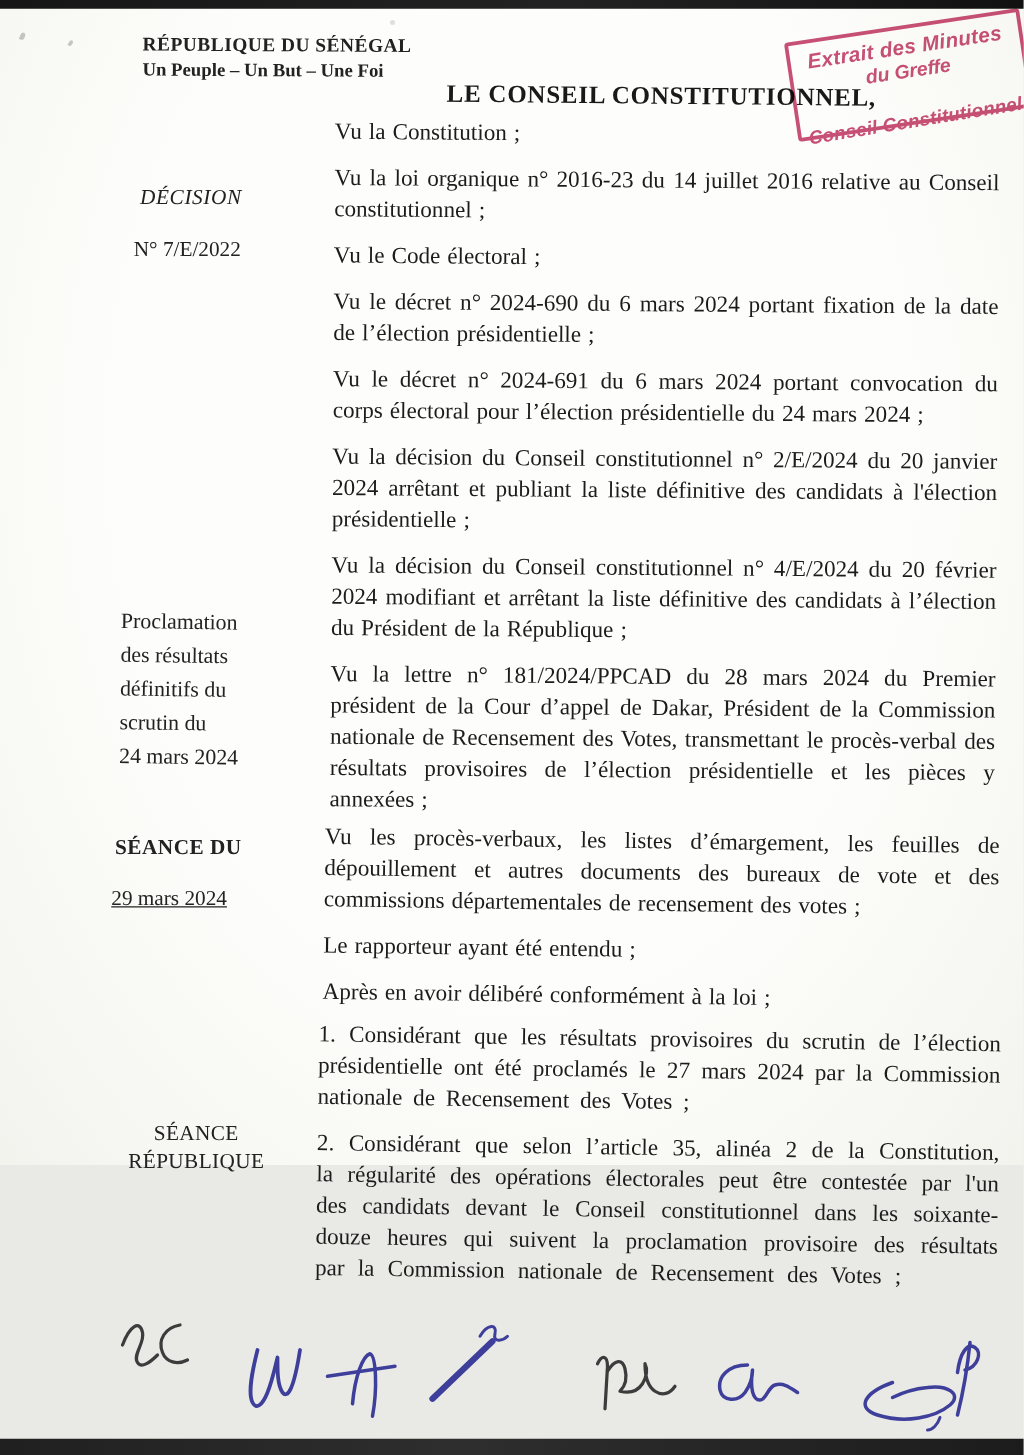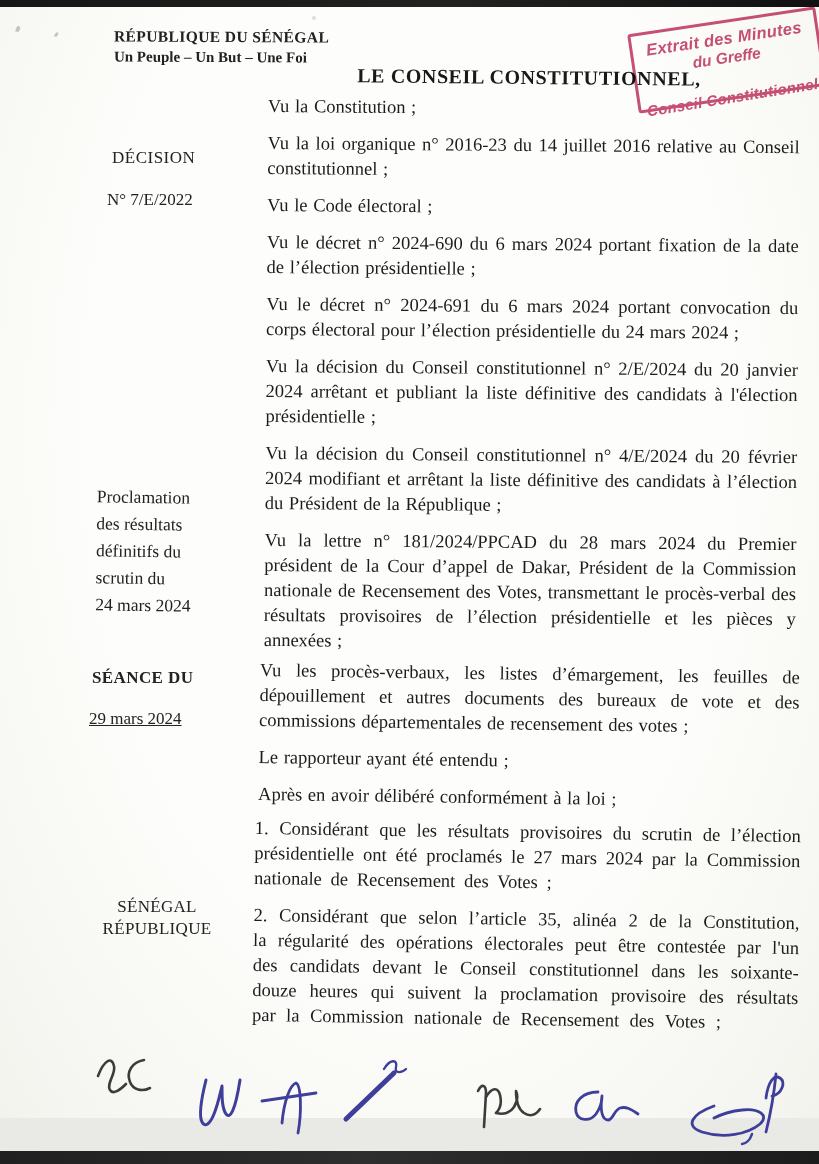--- a/index.html
+++ b/index.html
@@ -2,21 +2,21 @@
 <html><head>
 <meta charset="utf-8">
 <style>
   html,body{margin:0;padding:0;}
   body{
     width:819px;height:1164px;overflow:hidden;
     font-family:"Liberation Serif", serif;
     background:#e9e9e6;
   }
   .page{
-    position:relative;width:819px;height:1118px;
+    position:relative;width:819px;height:932px;
     background:radial-gradient(ellipse at 50% 38%, #fdfdfb 55%, #f3f3ee 100%);
     color:#1b1b1b;
   }
   .scan-bar{position:absolute;left:0;width:819px;background:linear-gradient(90deg,#161616 0%,#222 55%,#111 100%);}
   .scan-bar.top{top:0;height:7px;}
   .scan-bar.bottom{top:1151px;height:13px;background:linear-gradient(90deg,#202020 0%,#2e2e2e 45%,#1c1c1c 100%);}
   .speck{position:absolute;background:#9a9a96;border-radius:50% 50% 50% 0;opacity:.55;}
   .speck.s1{left:16px;top:26px;width:4px;height:6px;transform:rotate(20deg);}
   .speck.s2{left:55px;top:32px;width:3px;height:5px;transform:rotate(30deg);}
   .speck.s3{left:312px;top:16px;width:4px;height:4px;opacity:.3;border-radius:50%;}
@@ -38,21 +38,21 @@
     color:#c5436d;font-family:"Liberation Sans", sans-serif;
     font-weight:700;font-style:italic;text-align:center;
     mix-blend-mode:multiply;opacity:.93;z-index:3;
     display:flex;flex-direction:column;justify-content:flex-start;
   }
   .stamp-line1{font-size:16.5px;margin-top:6px;letter-spacing:.3px;}
   .stamp-line2{font-size:15.5px;margin-top:1px;}
   .stamp-line3{font-size:15px;white-space:nowrap;margin-top:auto;transform:translateY(9px) rotate(-.8deg);letter-spacing:.2px;}
 
   .note{position:absolute;font-size:17px;color:#222;}
-  .note-decision{left:112px;top:148px;letter-spacing:.5px;}
+  .note-decision{left:112px;top:148px;letter-spacing:.5px;font-style:italic;}
   .note-number{left:107px;top:190px;}
   .note-subject{left:96px;top:484px;line-height:27px;font-size:17.5px;transform:rotate(.8deg);}
   .note-session{left:92px;top:668px;letter-spacing:.4px;font-weight:bold;}
   .note-session-date{left:89px;top:709px;text-decoration:underline;}
   .note-matter{left:98px;top:896px;width:118px;text-align:center;line-height:22px;letter-spacing:.3px;}
 
   .group{position:absolute;}
   .group p{
     margin:0 0 12px 0;font-size:18.5px;line-height:25px;
     text-align:justify;word-spacing:1px;color:#1c1c1c;
@@ -98,21 +98,21 @@
     <div class="note note-subject">
       <div>Proclamation</div>
       <div>des résultats</div>
       <div>définitifs du</div>
       <div>scrutin du</div>
       <div>24 mars 2024</div>
     </div>
     <div class="note note-session">SÉANCE DU</div>
     <div class="note note-session-date">29 mars 2024</div>
     <div class="note note-matter">
-      <div>SÉNÉGAL</div>
+      <div>SÉANCE</div>
       <div>RÉPUBLIQUE</div>
     </div>
   </aside>
 
   <main>
     <section class="group group-a">
       <p>Vu la Constitution ;</p>
       <p>Vu la loi organique n° 2016-23 du 14 juillet 2016 relative au Conseil constitutionnel ;</p>
       <p>Vu le Code électoral ;</p>
       <p>Vu le décret n° 2024-690 du 6 mars 2024 portant fixation de la date de l’élection présidentielle ;</p>

